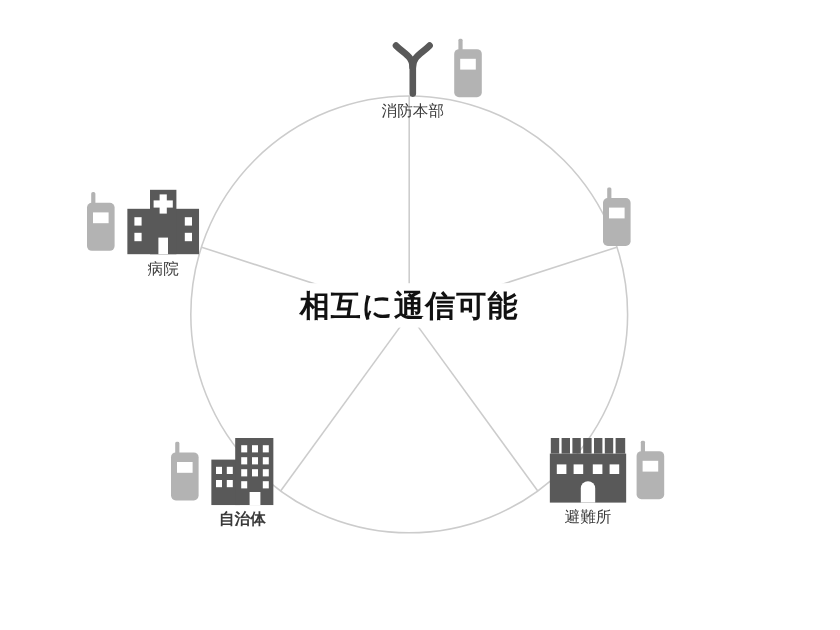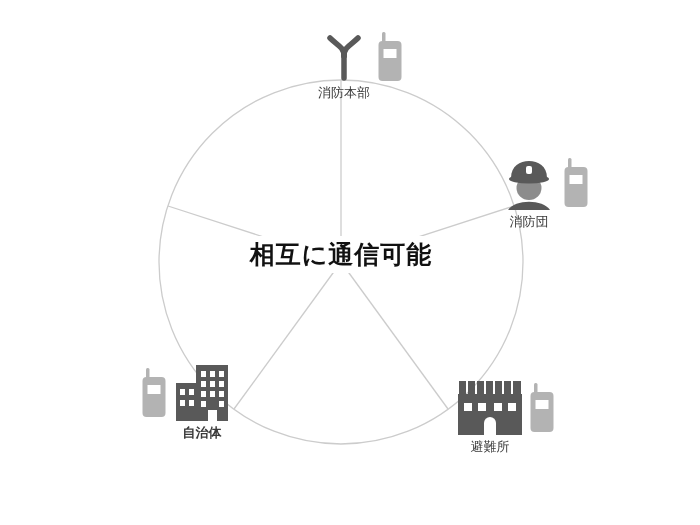--- a/index.html
+++ b/index.html
@@ -50,39 +50,52 @@
     <div class="radio-wrap">
       <svg width="26" height="50" viewBox="0 0 26 50">
         <rect x="4" y="0" width="3.5" height="12" rx="1.5" fill="#b3b3b3"></rect>
         <rect x="0.5" y="9" width="23" height="40" rx="4" fill="#b3b3b3"></rect>
         <rect x="5.5" y="17" width="13" height="9" fill="#ffffff"></rect>
       </svg>
     </div>
   </div>
 
   <div class="node" style="left:502px;top:156px;">
-    <div class="main">
-      <svg width="54" height="54" viewBox="0 0 54 54">
-        <path d="M6 54 C13 43 41 43 48 54 Z" fill="#595959"></path>
-        <ellipse cx="27" cy="32" rx="12.5" ry="12" fill="#8c8c8c"></ellipse>
-        <path d="M9 22 C9 10 18 5 27 5 C36 5 45 10 45 22 Z" fill="#595959"></path>
-        <ellipse cx="27" cy="23" rx="20" ry="4.5" fill="#595959"></ellipse>
-        <rect x="24" y="10" width="6" height="8" rx="2" fill="#ffffff"></rect>
-      </svg>
-      <div class="node-label">消防団</div>
-    </div>
     <div class="radio-wrap">
       <svg width="26" height="50" viewBox="0 0 26 50">
         <rect x="4" y="0" width="3.5" height="12" rx="1.5" fill="#b3b3b3"></rect>
         <rect x="0.5" y="9" width="23" height="40" rx="4" fill="#b3b3b3"></rect>
         <rect x="5.5" y="17" width="13" height="9" fill="#ffffff"></rect>
       </svg>
     </div>
   </div>
 
+  <div class="node" style="left:72px;top:158px;">
+    <div class="radio-wrap">
+      <svg width="26" height="50" viewBox="0 0 26 50">
+        <rect x="4" y="0" width="3.5" height="12" rx="1.5" fill="#b3b3b3"></rect>
+        <rect x="0.5" y="9" width="23" height="40" rx="4" fill="#b3b3b3"></rect>
+        <rect x="5.5" y="17" width="13" height="9" fill="#ffffff"></rect>
+      </svg>
+    </div>
+    <div class="main">
+      <svg width="60" height="54" viewBox="0 0 60 54">
+        <rect x="0" y="16" width="60" height="38" fill="#595959"></rect>
+        <rect x="19" y="0" width="22" height="54" fill="#595959"></rect>
+        <rect x="27" y="4" width="6" height="16" fill="#ffffff"></rect>
+        <rect x="22" y="9" width="16" height="6" fill="#ffffff"></rect>
+        <rect x="6" y="23" width="6" height="7" fill="#ffffff"></rect>
+        <rect x="6" y="36" width="6" height="7" fill="#ffffff"></rect>
+        <rect x="48" y="23" width="6" height="7" fill="#ffffff"></rect>
+        <rect x="48" y="36" width="6" height="7" fill="#ffffff"></rect>
+        <rect x="26" y="40" width="8" height="14" fill="#ffffff"></rect>
+      </svg>
+      <div class="node-label">病院</div>
+    </div>
+  </div>
 
   <div class="node" style="left:142px;top:365px;font-weight:bold;">
     <div class="radio-wrap">
       <svg width="26" height="50" viewBox="0 0 26 50">
         <rect x="4" y="0" width="3.5" height="12" rx="1.5" fill="#b3b3b3"></rect>
         <rect x="0.5" y="9" width="23" height="40" rx="4" fill="#b3b3b3"></rect>
         <rect x="5.5" y="17" width="13" height="9" fill="#ffffff"></rect>
       </svg>
     </div>
     <div class="main">
@@ -105,21 +118,21 @@
             <rect x="13" y="24" width="5" height="6"></rect>
           <rect x="4" y="35" width="5" height="6"></rect>
             <rect x="13" y="35" width="5" height="6"></rect>
           <rect x="32" y="45" width="9" height="11"></rect>
         </g>
       </svg>
       <div class="node-label">自治体</div>
     </div>
   </div>
 
-  <div class="node" style="left:458px;top:381px;">
+  <div class="node" style="left:458px;top:365px;">
     <div class="main">
       <svg width="64" height="54" viewBox="0 0 64 54">
         <g fill="#595959">
           <rect x="1" y="0" width="7" height="13"></rect>
           <rect x="10" y="0" width="7" height="13"></rect>
           <rect x="19" y="0" width="7" height="13"></rect>
           <rect x="28" y="0" width="7" height="13"></rect>
           <rect x="37" y="0" width="7" height="13"></rect>
           <rect x="46" y="0" width="7" height="13"></rect>
           <rect x="55" y="0" width="8" height="13"></rect>

